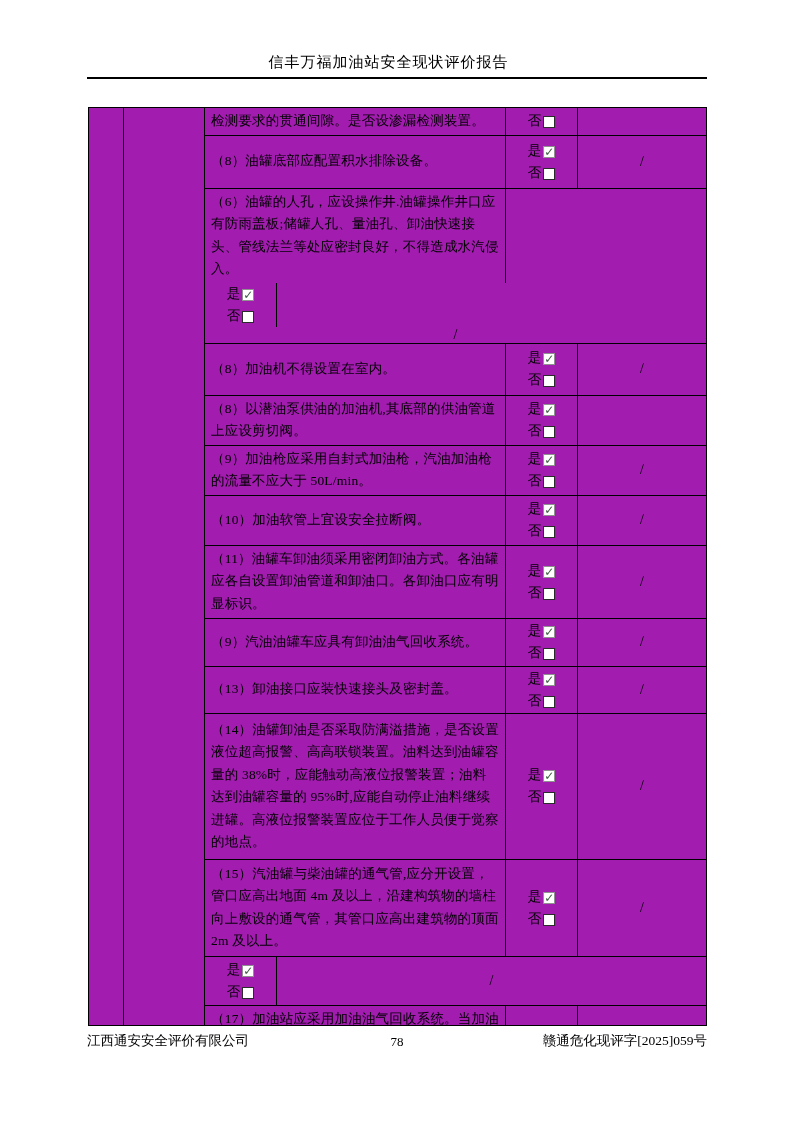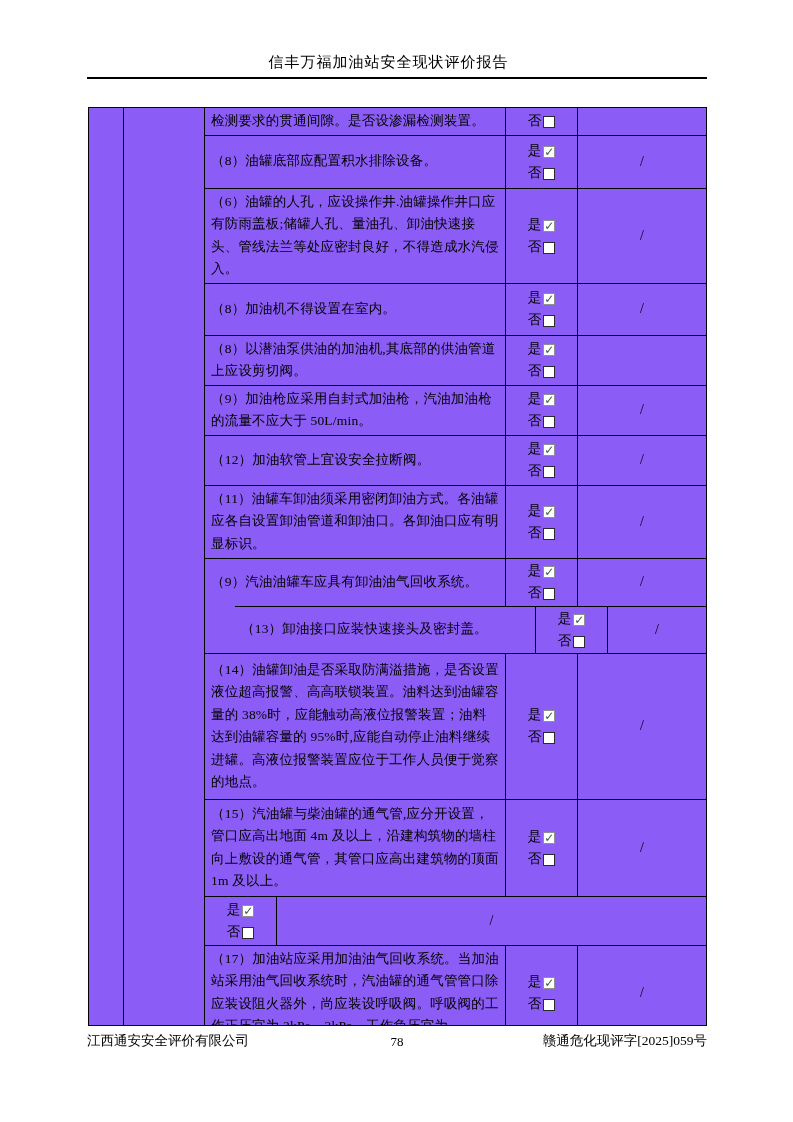--- a/index.html
+++ b/index.html
@@ -13,21 +13,21 @@
     position:absolute;top:53px;left:0;width:777px;text-align:center;
     font-size:15px;letter-spacing:1px;
   }
   .header-rule{
     position:absolute;top:77px;left:87px;width:620px;height:2px;background:#000;
   }
   
   .checklist-table{
     position:absolute;top:107px;left:88px;width:619px;height:919px;
     border:1px solid #000;box-sizing:border-box;display:flex;overflow:hidden;
-    background:#8b5cf6;
+    background:#a21caf;
   }
   .col-seq{width:34px;flex:none;border-right:1px solid #000;}
   .col-cat{width:80px;flex:none;border-right:1px solid #000;}
   .col-main{flex:1;display:flex;flex-direction:column;min-width:0;}
   .row{display:flex;flex:none;}
   .row + .row{border-top:1px solid #000;}
   .cell{box-sizing:border-box;}
   .c-text{
     width:301px;flex:none;border-right:1px solid #000;
     display:flex;align-items:center;padding:2px 6px;
@@ -97,21 +97,21 @@
           </span>
           <span class="choice-line">
             <span>否</span>
             <span class="cb"></span>
           </span>
         </div>
         <div class="cell c-remark">
           <span>/</span>
         </div>
       </div>
-      <div class="row" style="min-height: 89px;">
+      <div class="row" style="min-height: 89px; flex-direction: column;">
         <div class="cell c-text">
           <span>（6）油罐的人孔，应设操作井.油罐操作井口应有防雨盖板;储罐人孔、量油孔、卸油快速接头、管线法兰等处应密封良好，不得造成水汽侵入。</span>
         </div>
         <div class="cell c-choice">
           <span class="choice-line">
             <span>是</span>
             <span class="cb checked">✓</span>
           </span>
           <span class="choice-line">
             <span>否</span>
@@ -171,21 +171,21 @@
             <span>否</span>
             <span class="cb"></span>
           </span>
         </div>
         <div class="cell c-remark">
           <span>/</span>
         </div>
       </div>
       <div class="row" style="min-height: 49px;">
         <div class="cell c-text">
-          <span>（12）加油软管上宜设安全拉断阀。</span>
+          <span>（10）加油软管上宜设安全拉断阀。</span>
         </div>
         <div class="cell c-choice">
           <span class="choice-line">
             <span>是</span>
             <span class="cb checked">✓</span>
           </span>
           <span class="choice-line">
             <span>否</span>
             <span class="cb"></span>
           </span>
@@ -223,21 +223,21 @@
           </span>
           <span class="choice-line">
             <span>否</span>
             <span class="cb"></span>
           </span>
         </div>
         <div class="cell c-remark">
           <span>/</span>
         </div>
       </div>
-      <div class="row" style="min-height: 46px; margin-left: 30px;">
+      <div class="row" style="min-height: 46px;">
         <div class="cell c-text">
           <span>（13）卸油接口应装快速接头及密封盖。</span>
         </div>
         <div class="cell c-choice">
           <span class="choice-line">
             <span>是</span>
             <span class="cb checked">✓</span>
           </span>
           <span class="choice-line">
             <span>否</span>
@@ -261,21 +261,21 @@
             <span>否</span>
             <span class="cb"></span>
           </span>
         </div>
         <div class="cell c-remark">
           <span>/</span>
         </div>
       </div>
       <div class="row" style="min-height: 96px;">
         <div class="cell c-text">
-          <span>（15）汽油罐与柴油罐的通气管,应分开设置，管口应高出地面 4m 及以上，沿建构筑物的墙柱向上敷设的通气管，其管口应高出建筑物的顶面 1m 及以上。</span>
+          <span>（15）汽油罐与柴油罐的通气管,应分开设置，管口应高出地面 4m 及以上，沿建构筑物的墙柱向上敷设的通气管，其管口应高出建筑物的顶面 2m 及以上。</span>
         </div>
         <div class="cell c-choice">
           <span class="choice-line">
             <span>是</span>
             <span class="cb checked">✓</span>
           </span>
           <span class="choice-line">
             <span>否</span>
             <span class="cb"></span>
           </span>

